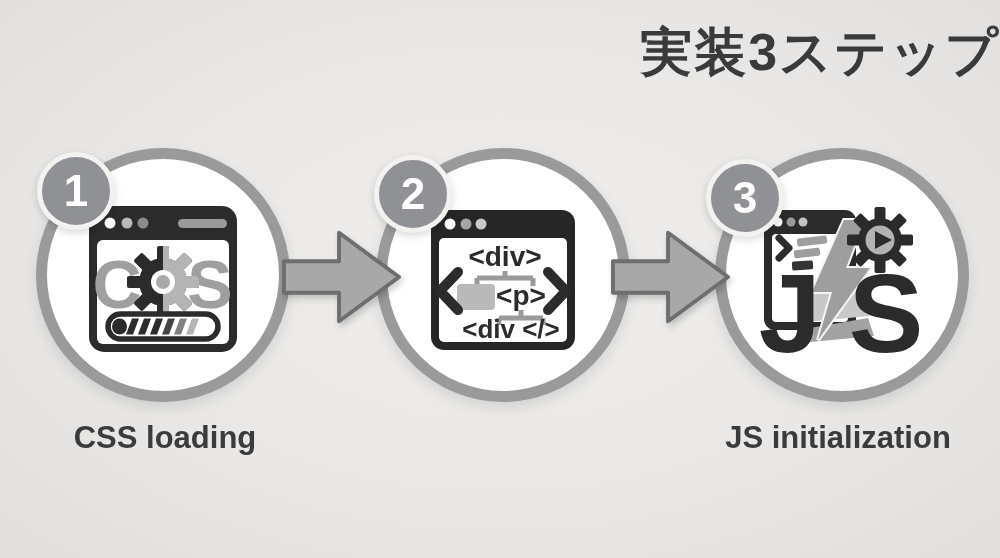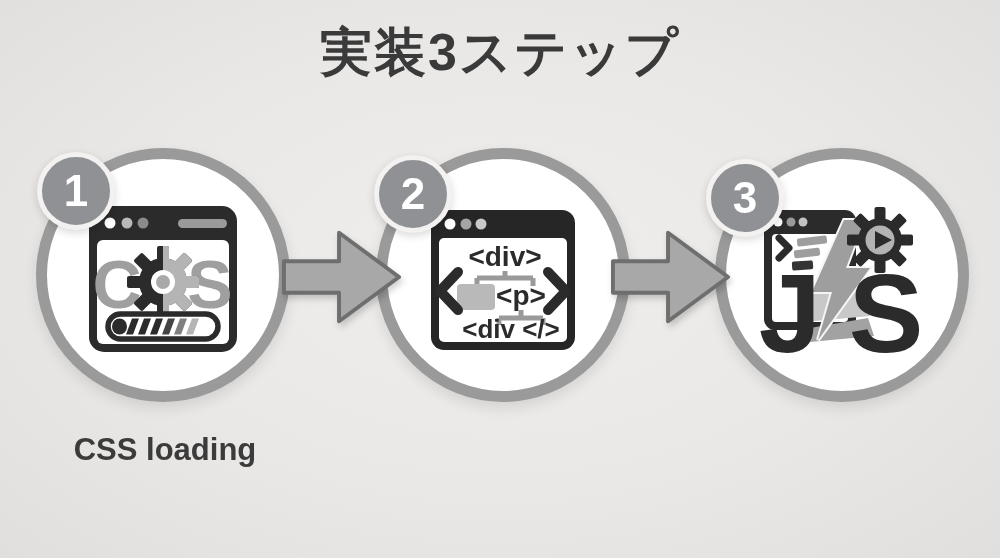--- a/index.html
+++ b/index.html
@@ -6,21 +6,21 @@
   body{
     font-family:"Liberation Sans","DejaVu Sans",sans-serif;
     background:#d8d7d5;
   }
   .canvas{
     position:relative;width:1000px;height:558px;overflow:hidden;
     background:radial-gradient(ellipse at 50% 48%, #efeeec 0%, #e9e8e6 55%, #e0dfdd 100%);
   }
   .title{
     position:absolute;top:18px;left:0;width:100%;
-    text-align:center;font-size:52px;font-weight:800;
+    text-align:right;font-size:52px;font-weight:800;
     color:#3a3a3a;letter-spacing:2px;
   }
   .circle{
     position:absolute;top:148px;width:254px;height:254px;border-radius:50%;
     background:#ffffff;border:11px solid #9a9a9a;box-sizing:border-box;
     box-shadow:0 6px 14px rgba(0,0,0,0.10);
     z-index:1;
   }
   .c1{left:36px;} .c2{left:376px;} .c3{left:715px;}
   .icon{position:absolute;z-index:2;}
@@ -37,21 +37,21 @@
     background:#8f9194;border:5px solid #f3f2f0;box-sizing:border-box;
     color:#ffffff;font-size:44px;font-weight:800;
     display:flex;align-items:center;justify-content:center;
     z-index:4;box-shadow:0 3px 8px rgba(0,0,0,0.15);
   }
   .b1{left:37px;top:152px;} .b2{left:374px;top:155px;} .b3{left:706px;top:159px;}
   .label{
     position:absolute;top:420px;transform:translateX(-50%);
     font-size:31px;font-weight:700;color:#3b3b3b;white-space:nowrap;z-index:2;
   }
-  .l1{left:165px;margin-top:12px;} .l2{left:500px;} .l3{left:838px;}
+  .l1{left:165px;} .l2{left:500px;} .l3{left:838px;}
   svg text{font-family:"Liberation Sans","DejaVu Sans",sans-serif;}
 </style>
 </head>
 <body>
 
 <div class="canvas">
 
   <div class="title">実装3ステップ</div>
 
   <div class="circle c1"></div>
@@ -159,14 +159,15 @@
   </svg>
   <svg class="arrow a2" viewBox="0 0 122 98">
     <polygon points="2,33 58,33 58,4 119,49 58,94 58,65 2,65" fill="#a8a8a8" stroke="#6e6e6e" stroke-width="4" stroke-linejoin="round"></polygon>
   </svg>
 
   <div class="badge b1">1</div>
   <div class="badge b2">2</div>
   <div class="badge b3">3</div>
 
   <div class="label l1">CSS loading</div>
+  <div class="label l3">JS initialization</div>
 
 </div>
 
 </body></html>

